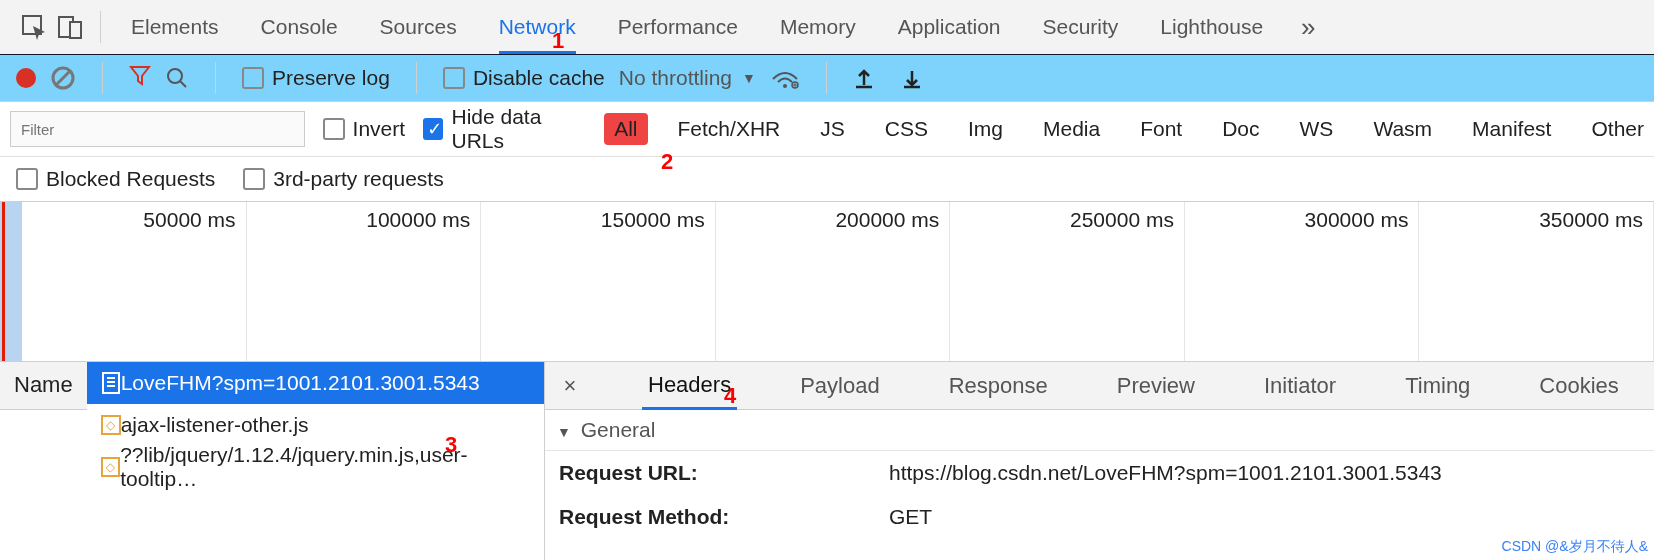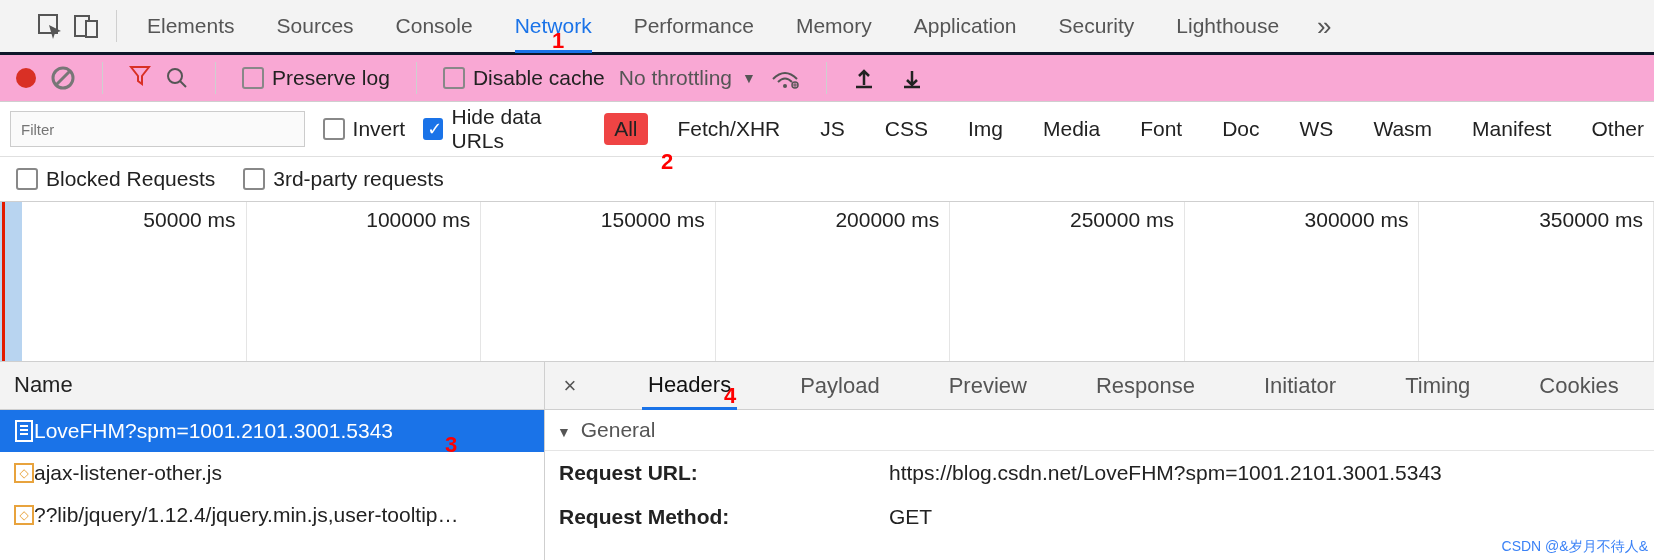--- a/index.html
+++ b/index.html
@@ -1,25 +1,25 @@
 <!DOCTYPE html>
 <html><head>
 <meta charset="utf-8">
 <style>
 * { box-sizing: border-box; margin: 0; padding: 0; font-family: Arial, Helvetica, sans-serif; }
 body { width: 1654px; height: 560px; background: #fff; overflow: hidden; position: relative; font-size: 21px; color: #222; }
-.topbar { display: flex; align-items: center; height: 55px; border-bottom: 3px solid #0f172a; background: #f3f3f3; padding-left: 32px; }
+.topbar { display: flex; align-items: center; height: 55px; border-bottom: 1px solid #0f172a; background: #f3f3f3; padding-left: 16px; }
 .topbar .icon-btn { width: 36px; height: 36px; display: flex; align-items: center; justify-content: center; color: #555; }
 .sep-v { width: 1px; height: 32px; background: #cfcfcf; margin: 0 12px; }
 .tabs-top { display: flex; gap: 42px; margin-left: 18px; align-items: center; }
 .tabs-top .tab { color: #555; padding: 14px 0; cursor: pointer; }
 .tabs-top .tab.active { color: #1a73e8; border-bottom: 3px solid #1a73e8; padding-bottom: 12px; }
 .more-chev { margin-left: 38px; font-size: 26px; color: #555; }
 
-.toolbar2 { display: flex; align-items: center; height: 47px; border-bottom: 1px solid #cfcfcf; background: #f9a8d4; padding-left: 16px; gap: 14px; }
+.toolbar2 { display: flex; align-items: center; height: 47px; border-bottom: 1px solid #cfcfcf; background: #7dd3fc; padding-left: 16px; gap: 14px; }
 .rec-dot { width: 20px; height: 20px; border-radius: 50%; background: #d93025; }
 .no-sign { width: 26px; height: 26px; color: #777; }
 .funnel { color: #d93025; font-size: 22px; }
 .toolbar2 svg { flex-shrink: 0; }
 .chkwrap { display: flex; align-items: center; gap: 8px; }
 .chkbox { width: 22px; height: 22px; border: 2px solid #888; border-radius: 3px; display: inline-block; }
 .chkbox.checked { background: #1a73e8; border-color: #1a73e8; position: relative; }
 .chkbox.checked::after { content: "✓"; color: #fff; position: absolute; left: 2px; top: -2px; font-size: 18px; }
 .label { color: #222; }
 .throttle { display: flex; align-items: center; gap: 10px; }
@@ -36,21 +36,21 @@
 
 .timeline { height: 160px; border-bottom: 1px solid #cfcfcf; position: relative; background: #fff; }
 .timeline .cols { display: flex; height: 100%; padding-left: 12px; }
 .timeline .col { flex: 1; border-right: 1px solid #e5e5e5; position: relative; }
 .timeline .col .lbl { position: absolute; top: 6px; right: 10px; color: #222; font-size: 21px; }
 .timeline .bluebar { position: absolute; left: 0; top: 0; width: 22px; height: 100%; background: #b8d4f0; }
 .timeline .redline { position: absolute; left: 2px; top: 0; width: 3px; height: 100%; background: #e31b00; }
 .timeline .orange-left { position: absolute; left: 0; top: 85px; width: 5px; height: 60px; background: #f47b00; }
 
 .split { display: flex; height: calc(560px - 55px - 47px - 55px - 45px - 160px); }
-.left { width: 545px; border-right: 1px solid #cfcfcf; display: flex; flex-direction: column; }
+.left { width: 545px; border-right: 1px solid #cfcfcf; display: flex; }
 .namehdr { height: 48px; border-bottom: 1px solid #cfcfcf; padding: 10px 14px; font-size: 22px; color: #222; background: #f3f3f3; }
 .rows { overflow: hidden; }
 .row { display: flex; align-items: center; padding: 6px 14px; height: 42px; font-size: 21px; color: #222; cursor: pointer; }
 .row.sel { background: #1a73e8; color: #fff; }
 .row .docico { width: 20px; height: 24px; display: flex; align-items: center; justify-content: center; }
 .row .docico svg { display: block; }
 .row.sel .docico svg rect { stroke: #fff; }
 .row.sel .docico svg line { stroke: #fff; }
 .row .jsico { width: 20px; height: 20px; border: 2px solid #e8a33d; color: #e8a33d; display: flex; align-items: center; justify-content: center; font-size: 12px; }
 
@@ -90,22 +90,22 @@
   </div>
   <div class="icon-btn">
     <svg width="26" height="26" viewBox="0 0 26 26">
         <rect x="2" y="3" width="14" height="20" fill="none" stroke="#555" stroke-width="2"></rect>
         <rect x="13" y="8" width="11" height="16" fill="#f3f3f3" stroke="#555" stroke-width="2"></rect>
       </svg>
   </div>
   <div class="sep-v"></div>
   <div class="tabs-top">
     <div class="tab">Elements</div>
+    <div class="tab">Console</div>
     <div class="tab">Sources</div>
-    <div class="tab">Console</div>
     <div class="tab active">Network</div>
     <div class="tab">Performance</div>
     <div class="tab">Memory</div>
     <div class="tab">Application</div>
     <div class="tab">Security</div>
     <div class="tab">Lighthouse</div>
   </div>
   <div class="more-chev">»</div>
 </div>
 
@@ -246,22 +246,22 @@
         <span>??lib/jquery/1.12.4/jquery.min.js,user-tooltip…</span>
       </div>
     </div>
   </div>
 
   <div class="right">
     <div class="detabs">
       <div class="closex">×</div>
       <div class="dtab active">Headers</div>
       <div class="dtab">Payload</div>
+      <div class="dtab">Response</div>
       <div class="dtab">Preview</div>
-      <div class="dtab">Response</div>
       <div class="dtab">Initiator</div>
       <div class="dtab">Timing</div>
       <div class="dtab">Cookies</div>
     </div>
     <div class="section-hdr">
       <span class="tri">▼</span>
       <span>General</span>
     </div>
     <div class="kv">
       <div class="k">Request URL:</div>

